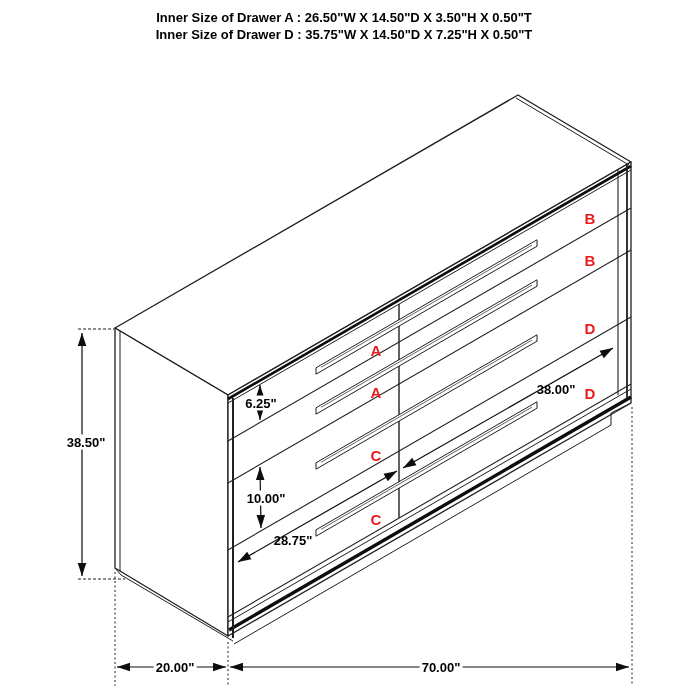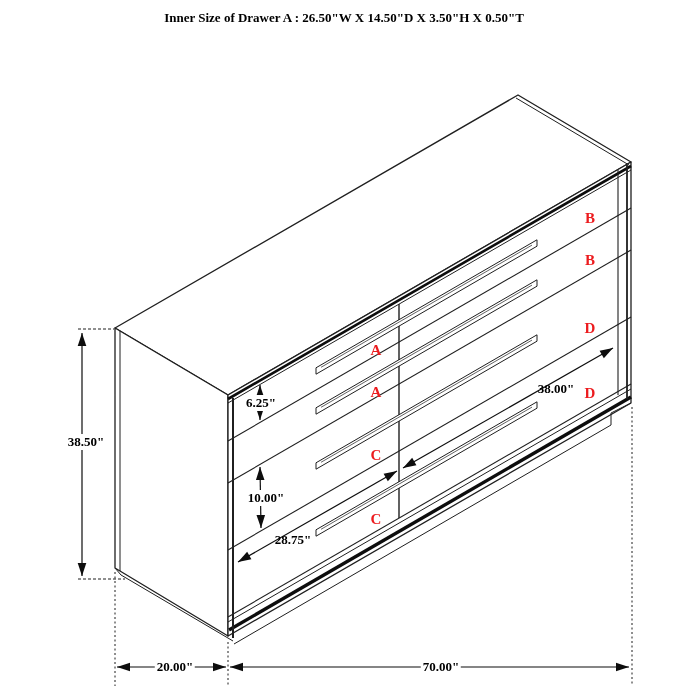--- a/index.html
+++ b/index.html
@@ -1,17 +1,17 @@
 <!DOCTYPE html>
 <html style="--red: #ec1b1e;"><head>
 <meta charset="utf-8">
 <style>
   html,body{margin:0;padding:0;background:#fff;}
   .stage{position:relative;width:688px;height:700px;background:#fff;overflow:hidden;
-         font-family:Liberation Serif, serif;}
+         font-family:Liberation Sans, sans-serif;}
   svg{position:absolute;left:0;top:0;}
   .header{position:absolute;top:9px;left:0;right:0;text-align:center;
           font-weight:bold;font-size:13px;line-height:17px;color:#000;}
   .header div{white-space:nowrap;}
   .dim-label{position:absolute;transform:translate(-50%,-50%);background:#fff;
              padding:0 2px;font-weight:bold;font-size:13px;color:#000;white-space:nowrap;}
   .dim-label.plain{background:transparent;padding:0;}
   .red-label{position:absolute;transform:translate(-50%,-50%);
              font-weight:bold;font-size:15px;color:var(--red,#ec1b1e);}
 </style>
@@ -72,20 +72,21 @@
       <polygon points="613,348 603.8462365873164,358.183251709774 599.5794417174476,350.71636068750365" fill="#0d0d0d"></polygon>
       <line x1="117" y1="667" x2="226" y2="667" stroke="#0d0d0d" stroke-width="1.2"></line>
       <polygon points="117,667 130,662.7 130,671.3" fill="#0d0d0d"></polygon>
       <polygon points="226,667 213,671.3 213,662.7" fill="#0d0d0d"></polygon>
       <line x1="230" y1="667" x2="629" y2="667" stroke="#0d0d0d" stroke-width="1.2"></line>
       <polygon points="230,667 243,662.7 243,671.3" fill="#0d0d0d"></polygon>
       <polygon points="629,667 616,671.3 616,662.7" fill="#0d0d0d"></polygon>
     </svg>
   <div class="header">
     <div>Inner Size of Drawer A : 26.50"W X 14.50"D X 3.50"H X 0.50"T</div>
+    <div>Inner Size of Drawer D : 35.75"W X 14.50"D X 7.25"H X 0.50"T</div>
   </div>
 <div class="dim-label" style="left: 86px; top: 442px;">38.50"</div>
     <div class="dim-label" style="left: 261px; top: 403px;">6.25"</div>
     <div class="dim-label" style="left: 266px; top: 498px;">10.00"</div>
     <div class="dim-label plain" style="left: 293px; top: 540px;">28.75"</div>
     <div class="dim-label plain" style="left: 556px; top: 389px;">38.00"</div>
     <div class="dim-label" style="left: 175px; top: 667px;">20.00"</div>
     <div class="dim-label" style="left: 441px; top: 667px;">70.00"</div>
     <div class="red-label" style="left: 376px; top: 350px;">A</div>
     <div class="red-label" style="left: 376px; top: 392px;">A</div>

